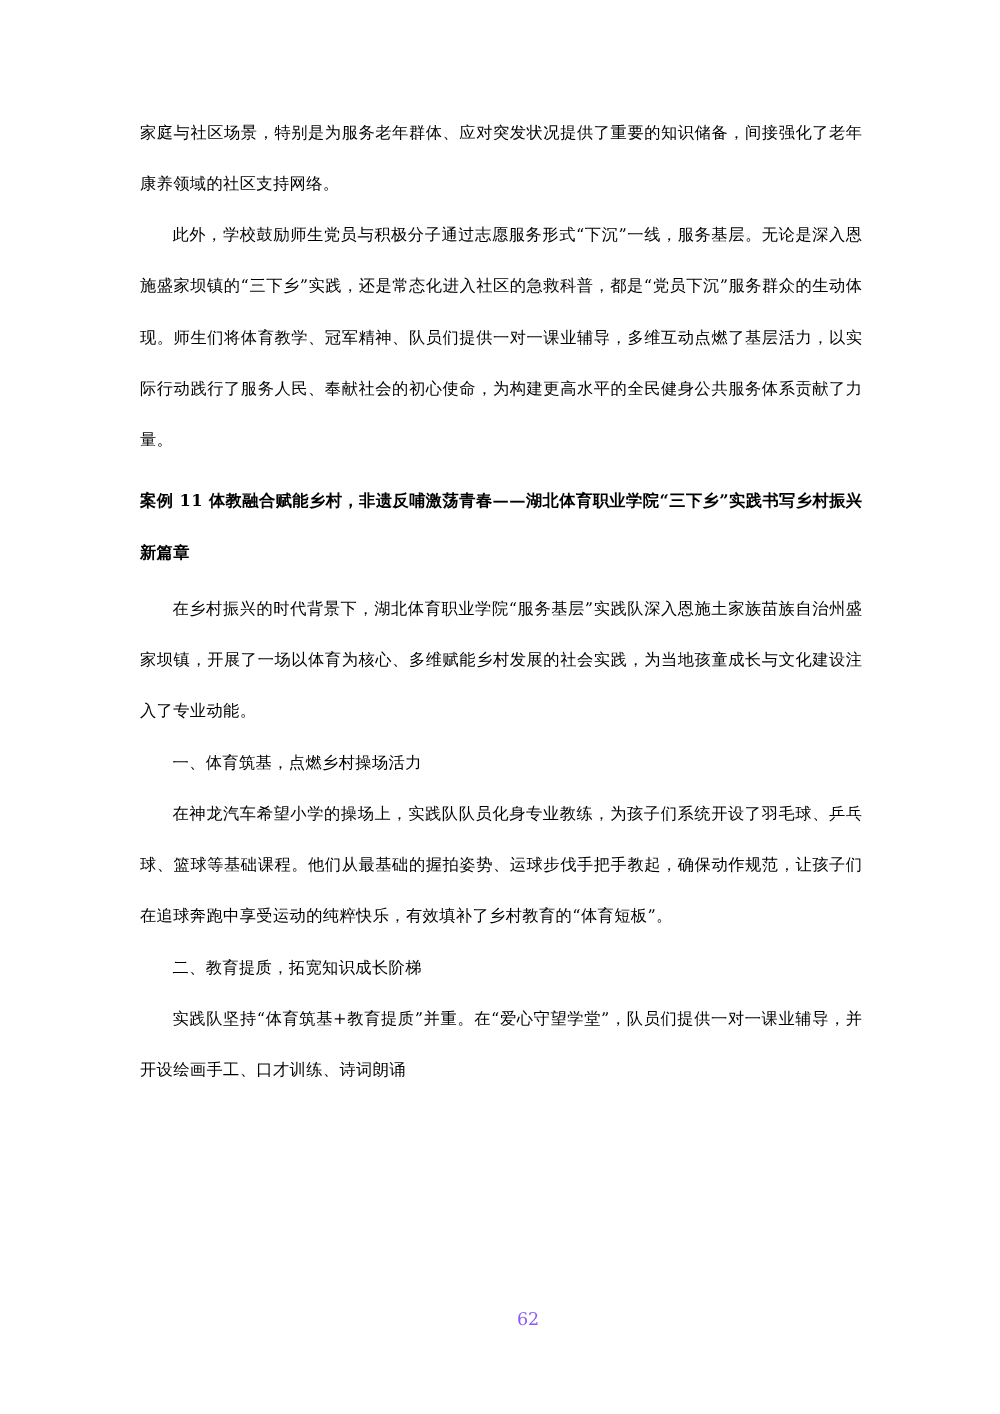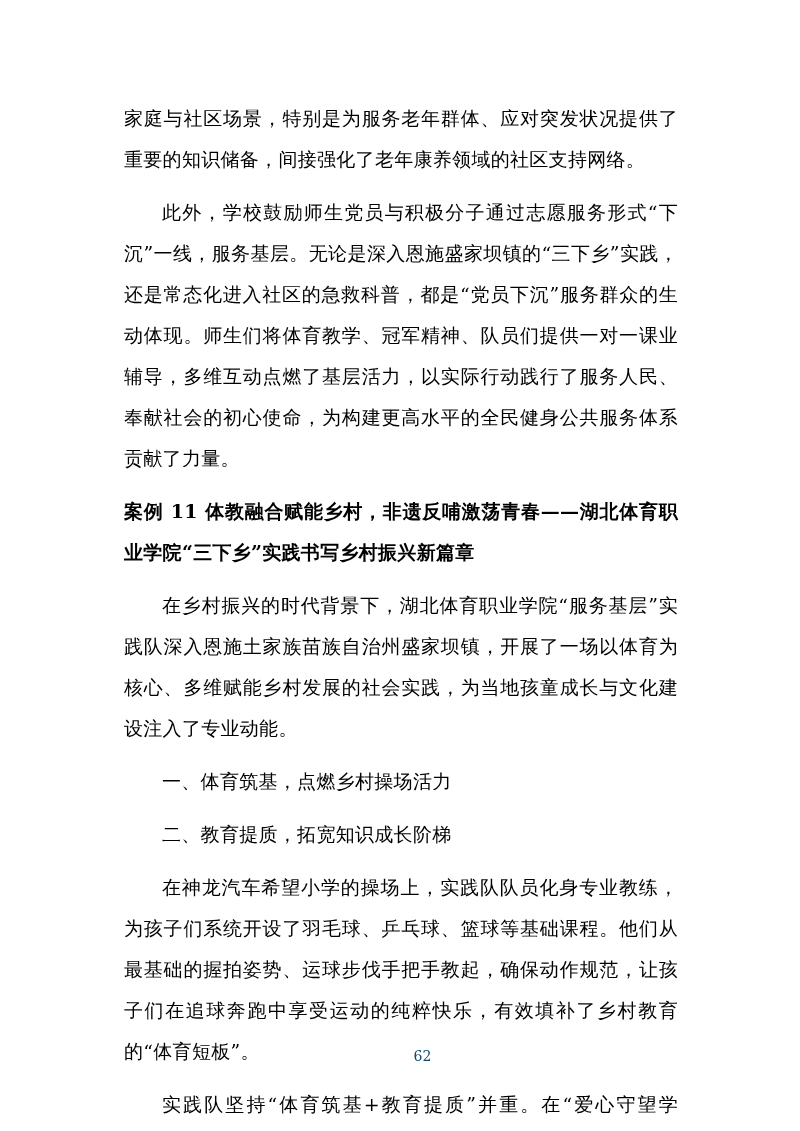--- a/index.html
+++ b/index.html
@@ -20,22 +20,22 @@
     box-sizing: border-box;
     overflow: hidden;
   }
   .content {
     position: absolute;
     left: 112px;
     top: 86px;
     width: 578px;
   }
   p {
-    margin: 12px;
-    font-size: 19px;
+    margin: 0;
+    font-size: 13px;
     line-height: 41px;
     text-align: justify;
     text-justify: inter-ideograph;
     letter-spacing: 0.3px;
   }
   p.indent {
     text-indent: 2em;
   }
   p.heading {
     font-weight: bold;
@@ -44,32 +44,32 @@
     margin-bottom: 4px;
   }
   .page-number {
     position: absolute;
     left: 0;
     right: 0;
     top: 1048px;
     text-align: center;
     font-size: 14px;
     font-family: "DejaVu Serif", "Liberation Serif", serif;
-    color: #0c4a6e;
+    color: #8b5cf6;
     padding-left: 45px;
   }
 </style>
 </head>
 <body>
 
 <div class="page">
   <div class="content">
     <p class="body">家庭与社区场景，特别是为服务老年群体、应对突发状况提供了重要的知识储备，间接强化了老年康养领域的社区支持网络。</p>
     <p class="indent">此外，学校鼓励师生党员与积极分子通过志愿服务形式“下沉”一线，服务基层。无论是深入恩施盛家坝镇的“三下乡”实践，还是常态化进入社区的急救科普，都是“党员下沉”服务群众的生动体现。师生们将体育教学、冠军精神、队员们提供一对一课业辅导，多维互动点燃了基层活力，以实际行动践行了服务人民、奉献社会的初心使命，为构建更高水平的全民健身公共服务体系贡献了力量。</p>
     <p class="heading">案例 11 体教融合赋能乡村，非遗反哺激荡青春——湖北体育职业学院“三下乡”实践书写乡村振兴新篇章</p>
     <p class="indent">在乡村振兴的时代背景下，湖北体育职业学院“服务基层”实践队深入恩施土家族苗族自治州盛家坝镇，开展了一场以体育为核心、多维赋能乡村发展的社会实践，为当地孩童成长与文化建设注入了专业动能。</p>
     <p class="indent">一、体育筑基，点燃乡村操场活力</p>
+    <p class="indent">在神龙汽车希望小学的操场上，实践队队员化身专业教练，为孩子们系统开设了羽毛球、乒乓球、篮球等基础课程。他们从最基础的握拍姿势、运球步伐手把手教起，确保动作规范，让孩子们在追球奔跑中享受运动的纯粹快乐，有效填补了乡村教育的“体育短板”。</p>
     <p class="indent">二、教育提质，拓宽知识成长阶梯</p>
-    <p class="indent">在神龙汽车希望小学的操场上，实践队队员化身专业教练，为孩子们系统开设了羽毛球、乒乓球、篮球等基础课程。他们从最基础的握拍姿势、运球步伐手把手教起，确保动作规范，让孩子们在追球奔跑中享受运动的纯粹快乐，有效填补了乡村教育的“体育短板”。</p>
     <p class="indent">实践队坚持“体育筑基+教育提质”并重。在“爱心守望学堂”，队员们提供一对一课业辅导，并开设绘画手工、口才训练、诗词朗诵</p>
   </div>
   <div class="page-number">62</div>
 </div>
 
 </body></html>

